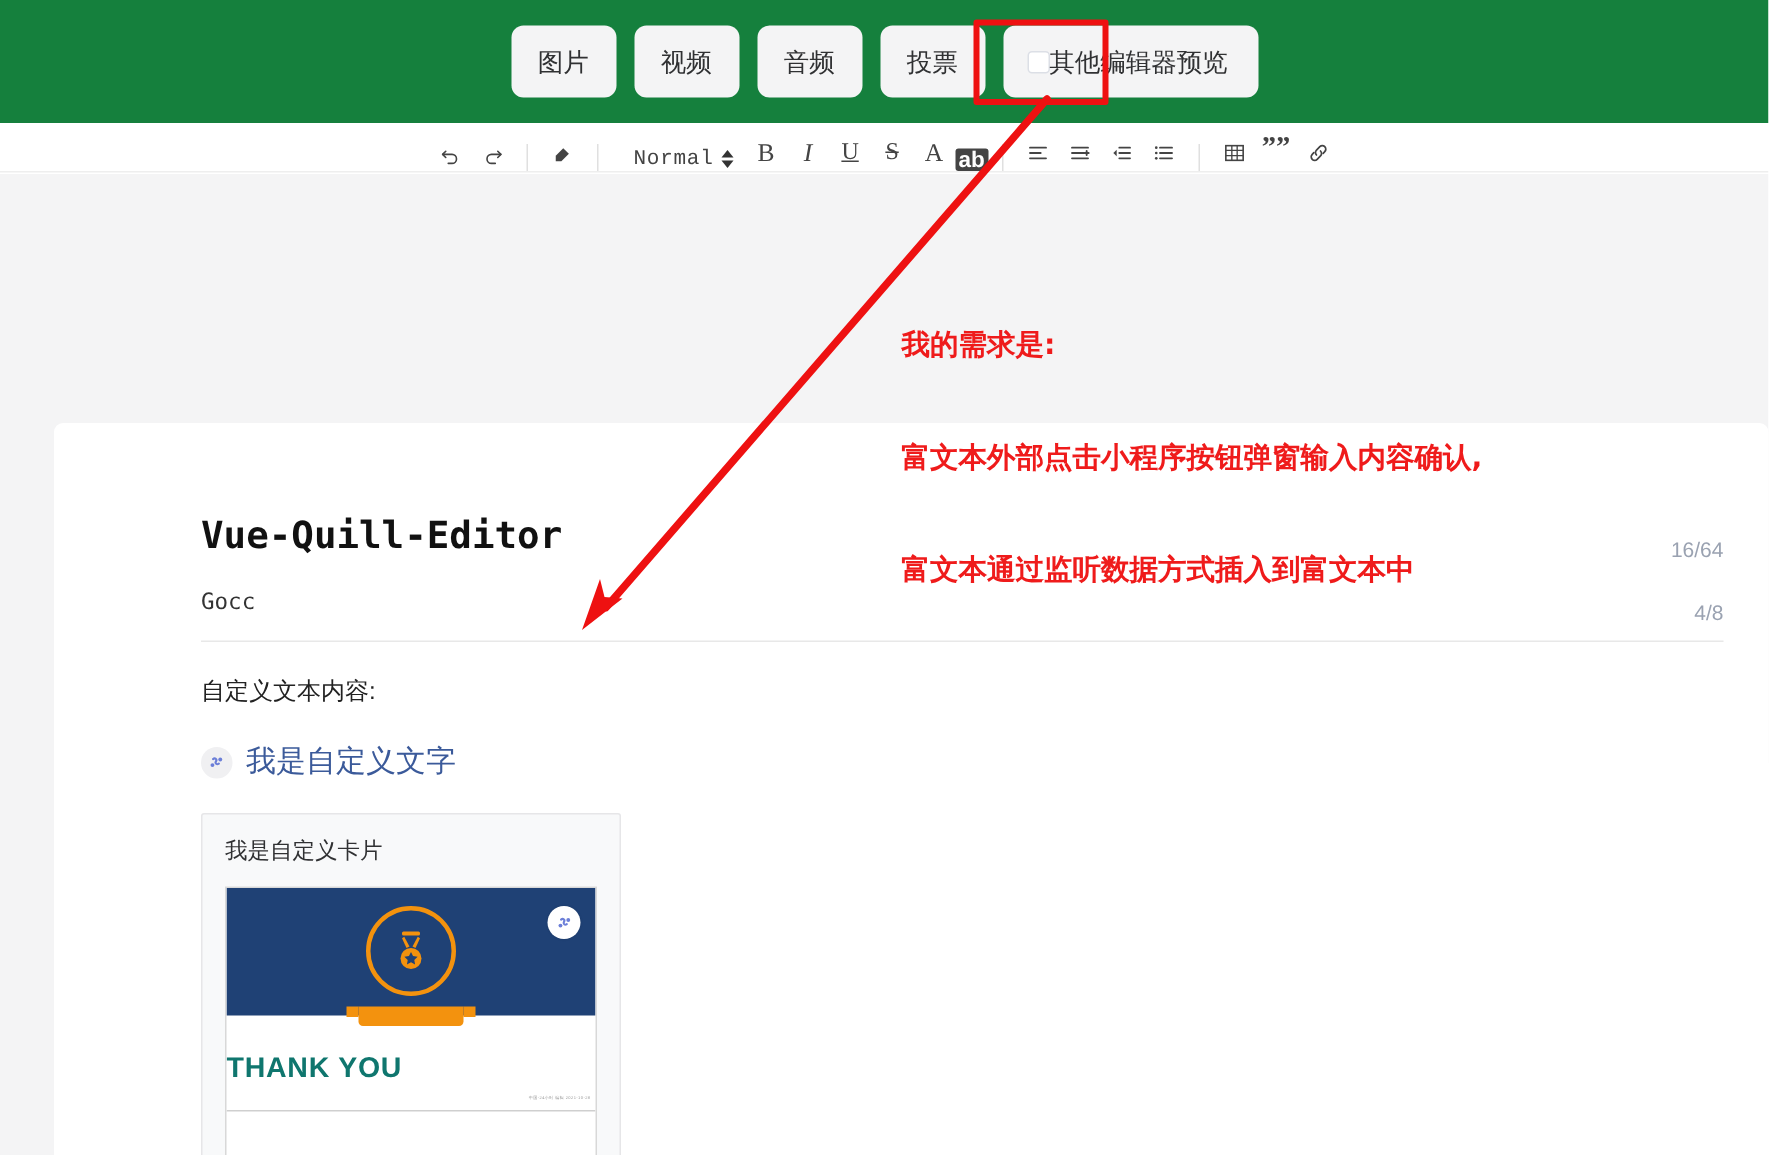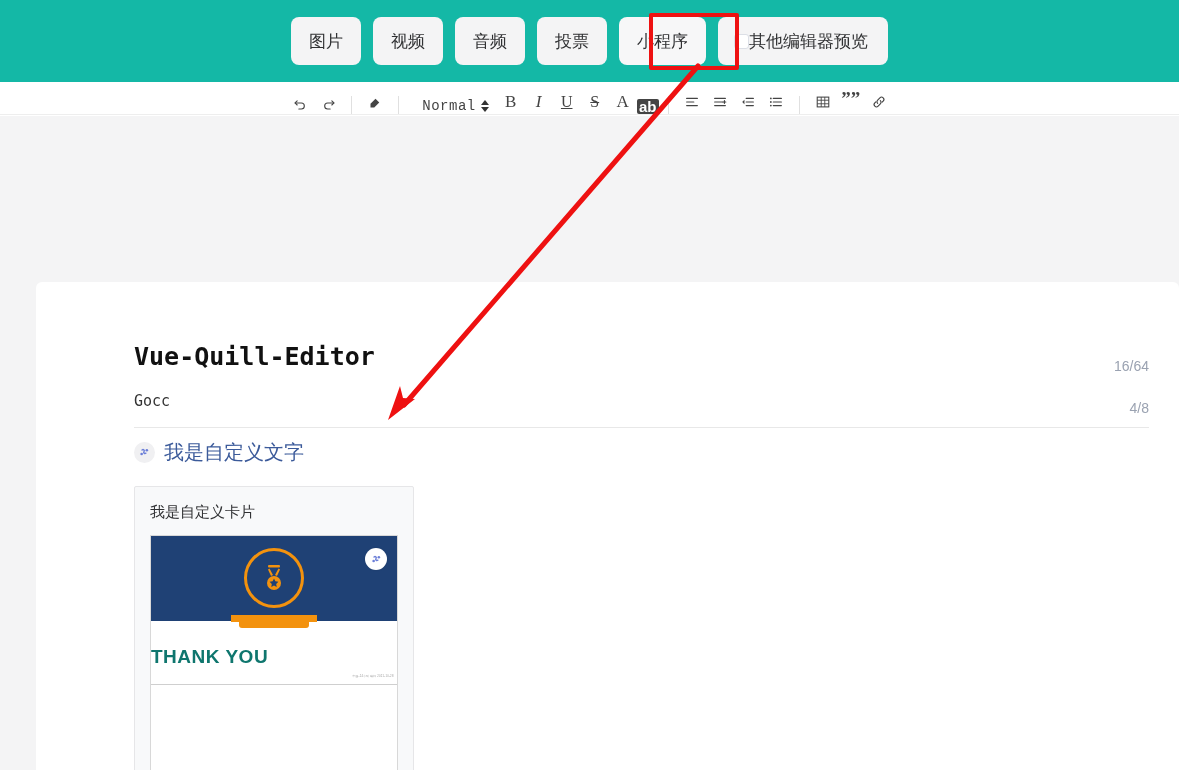--- a/index.html
+++ b/index.html
@@ -13,21 +13,21 @@
   #root {
     position: relative;
     width: 1179px; height: 770px;
     background: #ffffff;
   }
 
   
   .topbar {
     position: absolute; left: 0; top: 0;
     width: 1179px; height: 82px;
-    background: #14b8a6;
+    background: #15803d;
     display: flex; align-items: center; justify-content: center;
     gap: 12px;
   }
   .tool-btn {
     height: 48px;
     min-width: 69px;
     padding: 0 18px;
     border-radius: 8px;
     background: #f4f4f5;
     border: none;
@@ -225,21 +225,20 @@
 </head>
 <body>
 
 <div id="root">
 
   <div class="topbar">
     <button class="tool-btn">图片</button>
     <button class="tool-btn">视频</button>
     <button class="tool-btn">音频</button>
     <button class="tool-btn">投票</button>
-    <button class="tool-btn highlighted">小程序</button>
     <label class="checkbox-wrap">
       <span class="cbox"></span>
       <span>其他编辑器预览</span>
     </label>
   </div>
   <div class="redbox"></div>
 
   <div class="ql-toolbar">
     <span class="qbtn">
       <svg width="15" height="15" viewBox="0 0 18 18">
@@ -349,20 +348,21 @@
           <div class="doc-title">Vue-Quill-Editor</div>
           <div class="counter">16/64</div>
         </div>
 
         <div class="sub-row">
           <div class="doc-sub">Gocc</div>
           <div class="counter">4/8</div>
           <div class="sub-divider"></div>
         </div>
 
+        <div class="para">自定义文本内容:</div>
 
         <div class="custom-text-line">
           <span class="mini-badge">
             <svg width="13" height="13" viewBox="0 0 20 20">
                 <path d="M6.2 6.2 c2.0-1.6 4.4 0.2 3.0 2.3 c-1.3 2.0 0.9 3.9 2.9 2.5" fill="none" stroke="#6c7fd8" stroke-width="2.2" stroke-linecap="round"></path>
                 <circle cx="5.6" cy="12.4" r="2.0" fill="#6c7fd8"></circle>
                 <circle cx="13.6" cy="6.6" r="2.0" fill="#6c7fd8"></circle>
               </svg>
           </span>
           <span>我是自定义文字</span>
@@ -395,19 +395,24 @@
               <div class="img-rule"></div>
             </div>
           </div>
 
         </div>
 
       </div>
     </div>
   </div>
 
+  <div class="annot-text">
+    <div>我的需求是:</div>
+    <div>富文本外部点击小程序按钮弹窗输入内容确认,</div>
+    <div>富文本通过监听数据方式插入到富文本中</div>
+  </div>
 
   <svg class="arrow-svg" viewBox="0 0 1179 770">
     <line x1="698" y1="66" x2="404" y2="405" stroke="#ee1111" stroke-width="5" stroke-linecap="round"></line>
     <path d="M388 420 L415 399 L403 398 L400 386 Z" fill="#ee1111"></path>
   </svg>
 
 </div>
 
 </body></html>

